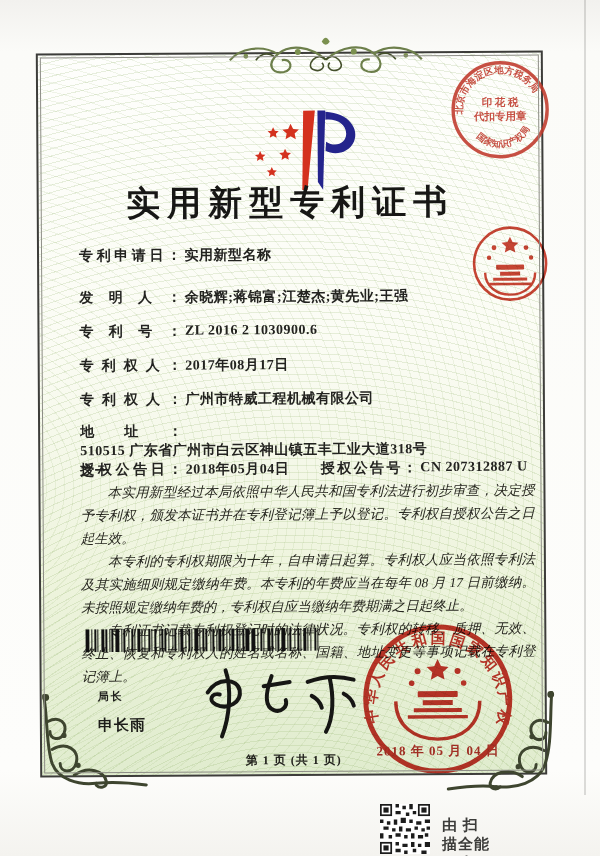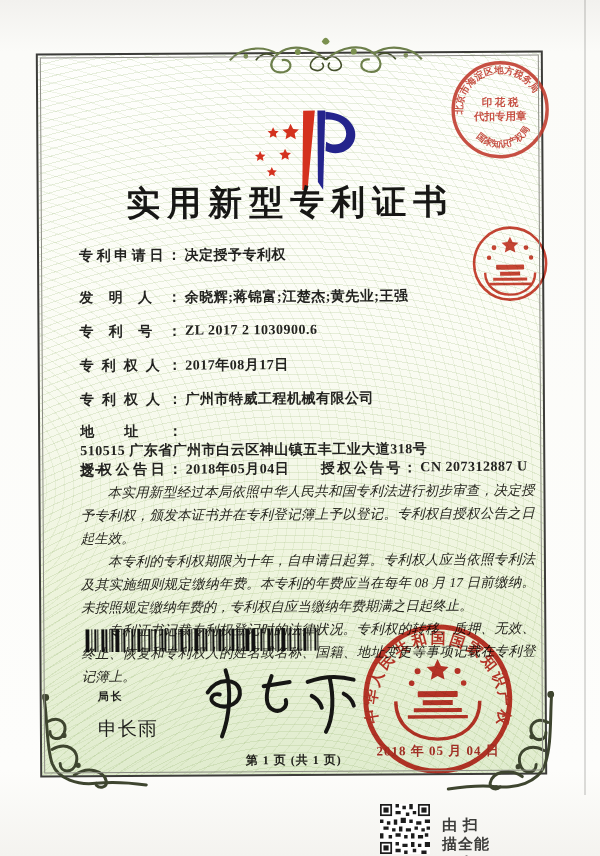--- a/index.html
+++ b/index.html
@@ -46,21 +46,21 @@
   
   .paras { left:40px; top:426px; width:454px; font-size:13.5px; font-style:italic;
            color:#26261f; line-height:23px; text-align:justify; }
   .paras p { text-indent:2em; margin:0; }
 
   
   .barcode { left:44px; top:574px; width:234px; height:23px; }
 
   
   .dir-title { left:56px; top:634px; font-size:11px; font-weight:bold; color:#1d1d1a; letter-spacing:2px; }
-  .dir-name  { left:56px; top:661px; font-size:19px; font-weight:normal; color:#1d1d1a; letter-spacing:1px;text-align:right; }
+  .dir-name  { left:56px; top:661px; font-size:15px; font-weight:bold; color:#1d1d1a; letter-spacing:1px;text-align:right; }
   .signature { left:146px; top:608px; width:180px; height:82px; }
 
   
   .seal { left:318px; top:568px; width:156px; height:156px; mix-blend-mode:multiply; opacity:.93; }
   
   .emblem { left:432px; top:172px; width:78px; height:78px; mix-blend-mode:multiply; opacity:.9; }
 
   .page-no { left:0; top:698px; width:100%; text-align:center; font-size:12px; font-weight:600; color:#24241f; letter-spacing:1px; }
 
   
@@ -147,29 +147,29 @@
       <rect x="25" y="40" width="28" height="5" rx="1"></rect>
       <rect x="29" y="47" width="20" height="4"></rect>
       <rect x="22" y="53" width="34" height="3"></rect>
       <rect x="18" y="58" width="42" height="2.6"></rect>
     </g>
     <path d="M14,48 C14,62 26,70 39,70 C52,70 64,62 64,48" fill="none" stroke="#c3301f" stroke-width="2.4"></path>
   </svg>
 
   <div class="abs row row-name">
     <span class="flabel">专利申请日：</span>
-    <span class="fvalue">决定授予专利权</span>
+    <span class="fvalue">实用新型名称</span>
   </div>
   <div class="abs row row-inv">
     <span class="flabel">发明人：</span>
     <span class="fvalue">余晓辉;蒋锦富;江楚杰;黄先业;王强</span>
   </div>
   <div class="abs row row-patno">
     <span class="flabel">专利号：</span>
-    <span class="fvalue">ZL 2017 2 1030900.6</span>
+    <span class="fvalue">ZL 2016 2 1030900.6</span>
   </div>
   <div class="abs row row-appdt">
     <span class="flabel">专利权人：</span>
     <span class="fvalue">2017年08月17日</span>
   </div>
   <div class="abs row row-own">
     <span class="flabel">专利权人：</span>
     <span class="fvalue">广州市特威工程机械有限公司</span>
   </div>
   <div class="abs row row-addr">

